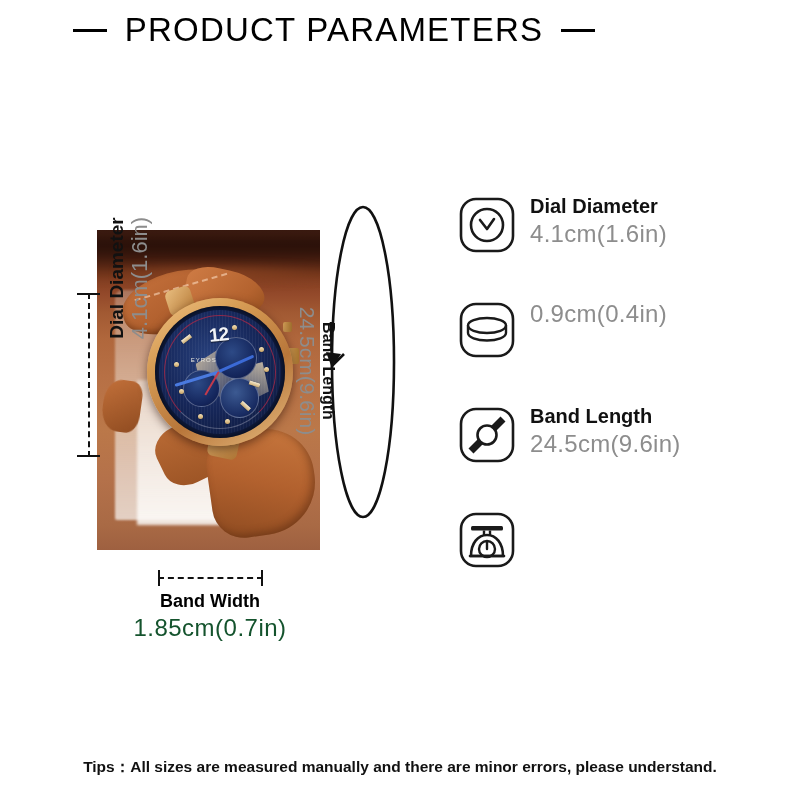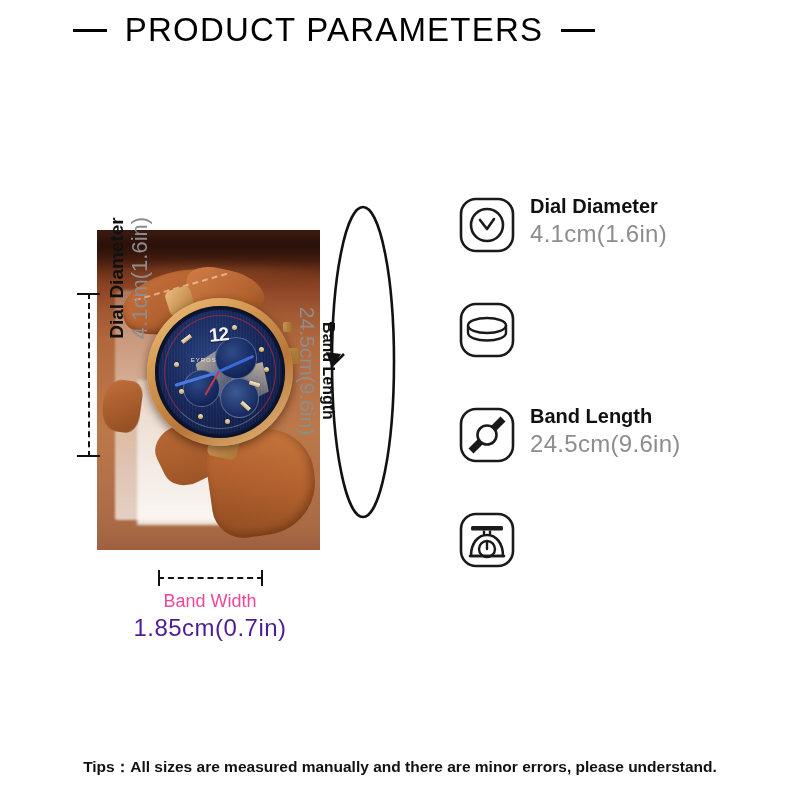--- a/index.html
+++ b/index.html
@@ -266,24 +266,24 @@
     position: absolute; top: -7px; width: 2px; height: 16px; background: #111;
   }
   #dim-horiz .cap.l { left: 0; }
   #dim-horiz .cap.r { right: 0; }
 
   #label-band-width {
     position: absolute; left: 90px; top: 590px; width: 240px;
     text-align: center;
   }
   #label-band-width .lbl {
-    font-size: 18px; font-weight: 400; color: #ec4899; line-height: 1.3;
+    font-size: 18px; font-weight: 700; color: #000000; line-height: 1.3;
   }
   #label-band-width .val {
-    font-size: 24px; color: #4c1d95; line-height: 1.25; letter-spacing: .5px;
+    font-size: 24px; color: #14532d; line-height: 1.25; letter-spacing: .5px;
   }
 
   
   #band-loop {
     position: absolute; left: 325px; top: 202px; width: 76px; height: 320px;
   }
   #label-band-length {
     position: absolute;
     left: 191px; top: 342px;
     width: 250px; height: 58px;
@@ -433,20 +433,21 @@
     </div>
   </div>
 
   <div class="spec-row">
     <svg class="spec-icon" viewBox="0 0 58 58">
       <rect x="3" y="3" width="52" height="52" rx="15" ry="15" fill="none" stroke="#1a1a1a" stroke-width="2.6"></rect>
       <ellipse cx="29" cy="24.5" rx="19" ry="7.5" fill="none" stroke="#1a1a1a" stroke-width="2.4"></ellipse>
       <path d="M10 24.5 L10 32 A19 7.5 0 0 0 48 32 L48 24.5" fill="none" stroke="#1a1a1a" stroke-width="2.4"></path>
     </svg>
     <div class="spec-text">
+      <div class="spec-value">0.9cm(0.4in)</div>
     </div>
   </div>
 
   <div class="spec-row">
     <svg class="spec-icon" viewBox="0 0 58 58">
       <rect x="3" y="3" width="52" height="52" rx="15" ry="15" fill="none" stroke="#1a1a1a" stroke-width="2.6"></rect>
       <path d="M13 45 L24 34" stroke="#1a1a1a" stroke-width="7" stroke-linecap="butt" fill="none"></path>
       <path d="M34 24 L45 13" stroke="#1a1a1a" stroke-width="7" stroke-linecap="butt" fill="none"></path>
       <circle cx="29" cy="29" r="9.5" fill="#ffffff" stroke="#1a1a1a" stroke-width="2.6"></circle>
     </svg>

